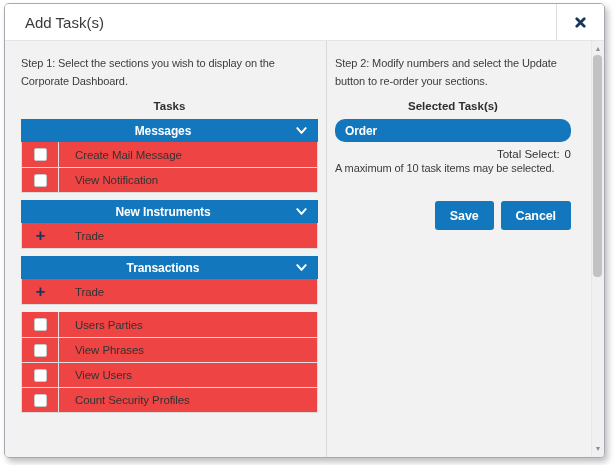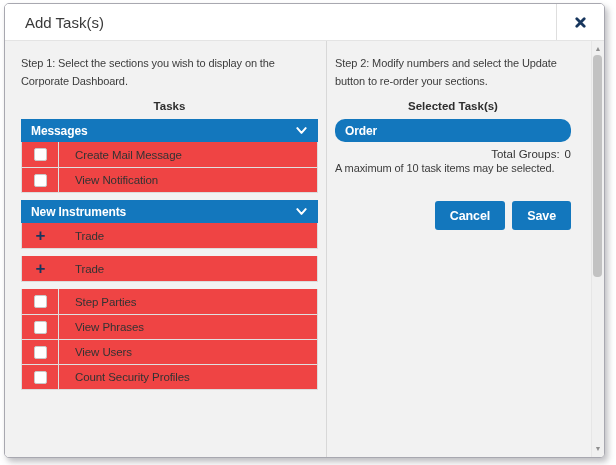--- a/index.html
+++ b/index.html
@@ -57,21 +57,21 @@
   }
   .pane.right {
     flex: 1;
     padding: 13px 33px 0 8px;
   }
 
   .step-text { font-size: 11px; line-height: 18px; color: #3c3c3c; letter-spacing: -0.1px; }
   .pane-heading { font-size: 11.5px; font-weight: bold; color: #2e2e2e; margin-top: 10px; text-align: center; }
 
   #task-sections { margin-top: 7px; }
-  .section { margin-bottom: 7px; }
+  .section { margin-bottom: 7px; text-align: center; }
   .section-header {
     height: 23px;
     background: var(--accent);
     color: #fff;
     display: flex; align-items: center;
     padding: 0 10px;
     font-size: 12px; font-weight: bold;
     cursor: pointer;
   }
   .section-header .sh-label { flex: 1; letter-spacing: -0.1px; }
@@ -196,36 +196,42 @@
             <div class="rows">
               <div class="task-row">
                 <div class="add-cell">
                   <span class="plus">+</span>
                 </div>
                 <div class="row-label">Trade</div>
               </div>
             </div>
           </div>
           <div class="section">
+            <div class="section-header">
+              <span class="sh-label">Transactions</span>
+  <svg class="chevron" width="13" height="13" viewBox="0 0 14 14">
+    <path d="M2.5 4.5 L7 9.5 L11.5 4.5" fill="none" stroke="#ffffff" stroke-width="2.2" stroke-linecap="round" stroke-linejoin="round"></path>
+  </svg>
+</div>
             <div class="rows">
               <div class="task-row">
                 <div class="add-cell">
                   <span class="plus">+</span>
                 </div>
                 <div class="row-label">Trade</div>
               </div>
             </div>
           </div>
           <div class="section">
             <div class="rows">
               <div class="task-row">
                 <div class="cb-cell">
                   <span class="checkbox"></span>
                 </div>
-                <div class="row-label">Step Parties</div>
+                <div class="row-label">Users Parties</div>
               </div>
               <div class="task-row">
                 <div class="cb-cell">
                   <span class="checkbox"></span>
                 </div>
                 <div class="row-label">View Phrases</div>
               </div>
               <div class="task-row">
                 <div class="cb-cell">
                   <span class="checkbox"></span>
@@ -245,29 +251,29 @@
 
     <div class="pane right">
       <div class="step-text">Step 2: Modify numbers and select the Update button to re-order your sections.</div>
       <div class="pane-heading">Selected Task(s)</div>
 
       <div class="section-header order-bar">
         <span class="sh-label">Order</span>
       </div>
 
       <div class="total-count">
-        <span class="tc-label">Total Groups:</span><span class="tc-value">0</span>
+        <span class="tc-label">Total Select:</span><span class="tc-value">0</span>
       </div>
 
 
       <div class="max-note">A maximum of 10 task items may be selected.</div>
 
       <div class="actions">
+        <button class="btn">Save</button>
         <button class="btn">Cancel</button>
-        <button class="btn">Save</button>
       </div>
     </div>
 
     <div class="scrollbar">
       <div class="sb-arrow up">▲</div>
       <div class="sb-thumb"></div>
       <div class="sb-arrow down">▼</div>
     </div>
 
   </div>

